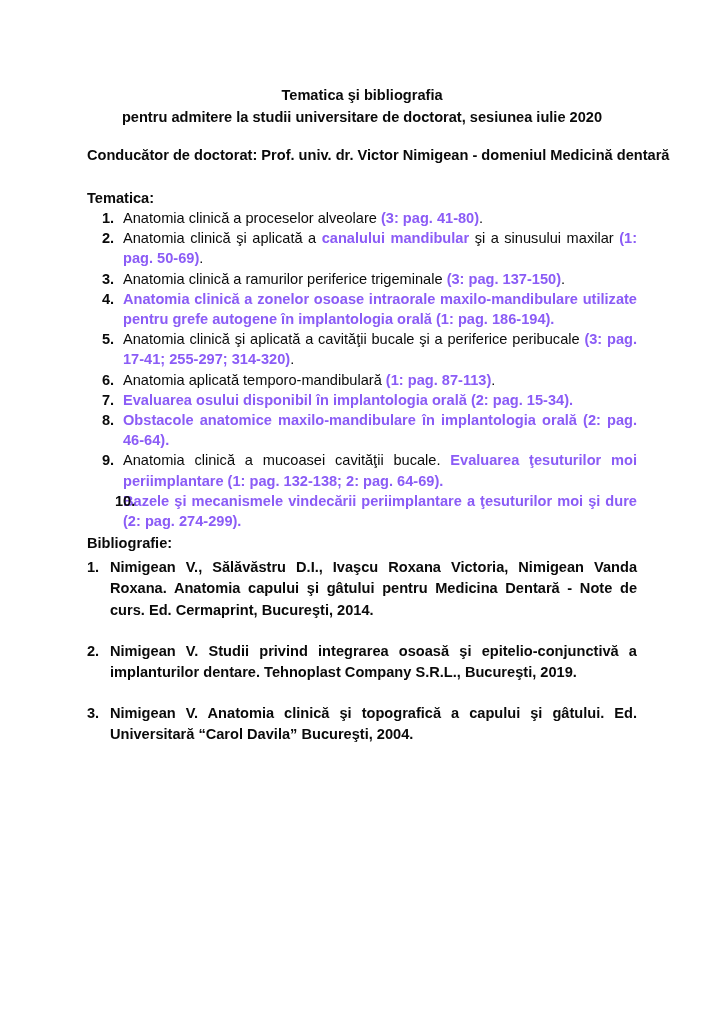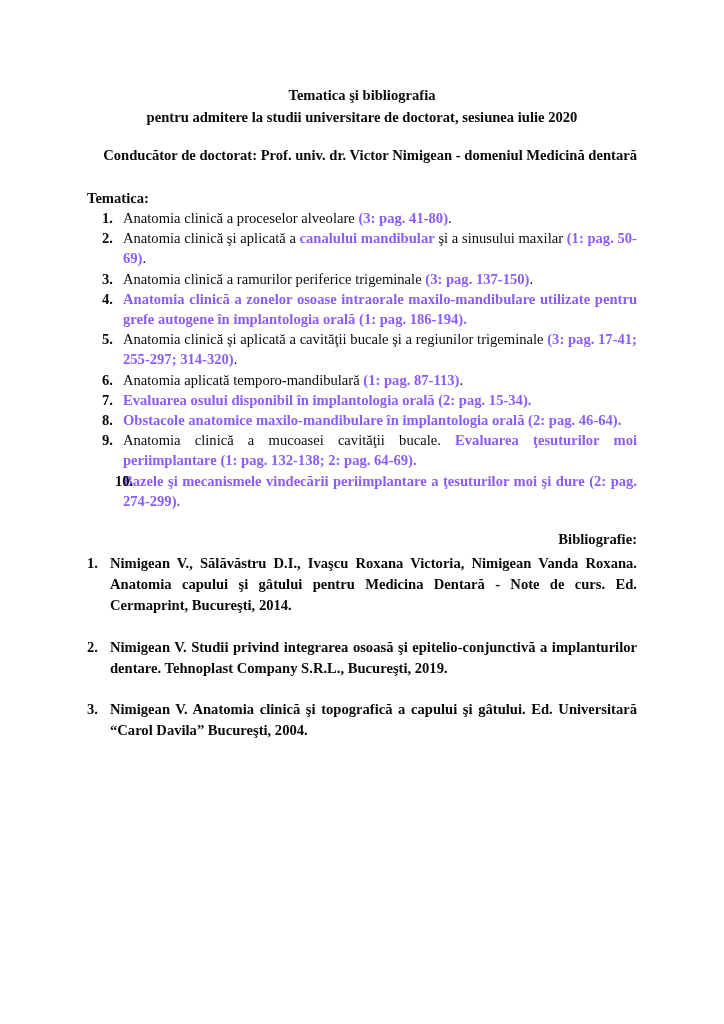--- a/index.html
+++ b/index.html
@@ -7,21 +7,21 @@
     padding: 0;
     background: #ffffff;
   }
   .page {
     position: relative;
     width: 724px;
     height: 764px;
     background: #ffffff;
     box-sizing: border-box;
     padding: 84px 87px 0 87px;
-    font-family: Liberation Serif, serif;
+    font-family: Liberation Sans, sans-serif;
     font-size: 14.6px;
     color: #0a0a0a;
     overflow: hidden;
   }
   .title-block {
     text-align: center;
     font-weight: bold;
     line-height: 22px;
   }
   .supervisor {
@@ -30,23 +30,22 @@
     white-space: nowrap;
     line-height: 22px;
     text-align: right;
   }
   .section-heading {
     margin: 22px 0 0 0;
     font-weight: bold;
     line-height: 20px;
   }
   .bib-heading {
-    margin-top: 18px;
+    margin-top: 2px;
     line-height: 21px;
-    text-align: right;
   }
   ol.topics {
     list-style: none;
     margin: 0;
     padding: 0;
     line-height: 20.2px;
     text-align: justify;
   }
   ol.topics li {
     position: relative;
@@ -105,21 +104,21 @@
 
   <p class="supervisor">Conducător de doctorat: Prof. univ. dr. Victor Nimigean - domeniul Medicină dentară</p>
 
   <p class="section-heading">Tematica:</p>
 
   <ol class="topics">
       <li><span class="num">1.</span><span>Anatomia clinică a proceselor alveolare </span><b>(3: pag. 41-80)</b><span>.</span></li>
       <li><span class="num">2.</span><span>Anatomia clinică şi aplicată a </span><b>canalului mandibular</b><span> şi a sinusului maxilar </span><b>(1: pag. 50-69)</b><span>.</span></li>
       <li><span class="num">3.</span><span>Anatomia clinică a ramurilor periferice trigeminale </span><b>(3: pag. 137-150)</b><span>.</span></li>
       <li><span class="num">4.</span><b>Anatomia clinică a zonelor osoase intraorale maxilo-mandibulare utilizate pentru grefe autogene în implantologia orală (1: pag. 186-194).</b></li>
-      <li><span class="num">5.</span><span>Anatomia clinică şi aplicată a cavităţii bucale şi a regiunilor trigeminale </span><b>(3: pag. 17-41; 255-297; 314-320)</b><span>.</span></li>
+      <li><span class="num">5.</span><span>Anatomia clinică şi aplicată a cavităţii bucale şi a periferice peribucale </span><b>(3: pag. 17-41; 255-297; 314-320)</b><span>.</span></li>
       <li><span class="num">6.</span><span>Anatomia aplicată temporo-mandibulară </span><b>(1: pag. 87-113)</b><span>.</span></li>
       <li><span class="num">7.</span><b>Evaluarea osului disponibil în implantologia orală (2: pag. 15-34).</b></li>
       <li><span class="num">8.</span><b>Obstacole anatomice maxilo-mandibulare în implantologia orală (2: pag. 46-64).</b></li>
       <li><span class="num">9.</span><span>Anatomia clinică a mucoasei cavităţii bucale. </span><b>Evaluarea ţesuturilor moi periimplantare (1: pag. 132-138;  2: pag. 64-69).</b></li>
       <li class="wide-num"><span class="num">10.</span><b>Bazele şi mecanismele vindecării periimplantare a ţesuturilor moi şi dure (2: pag. 274-299).</b></li>
     </ol>
 
   <p class="section-heading bib-heading">Bibliografie:</p>
 
   <ol class="bib">

